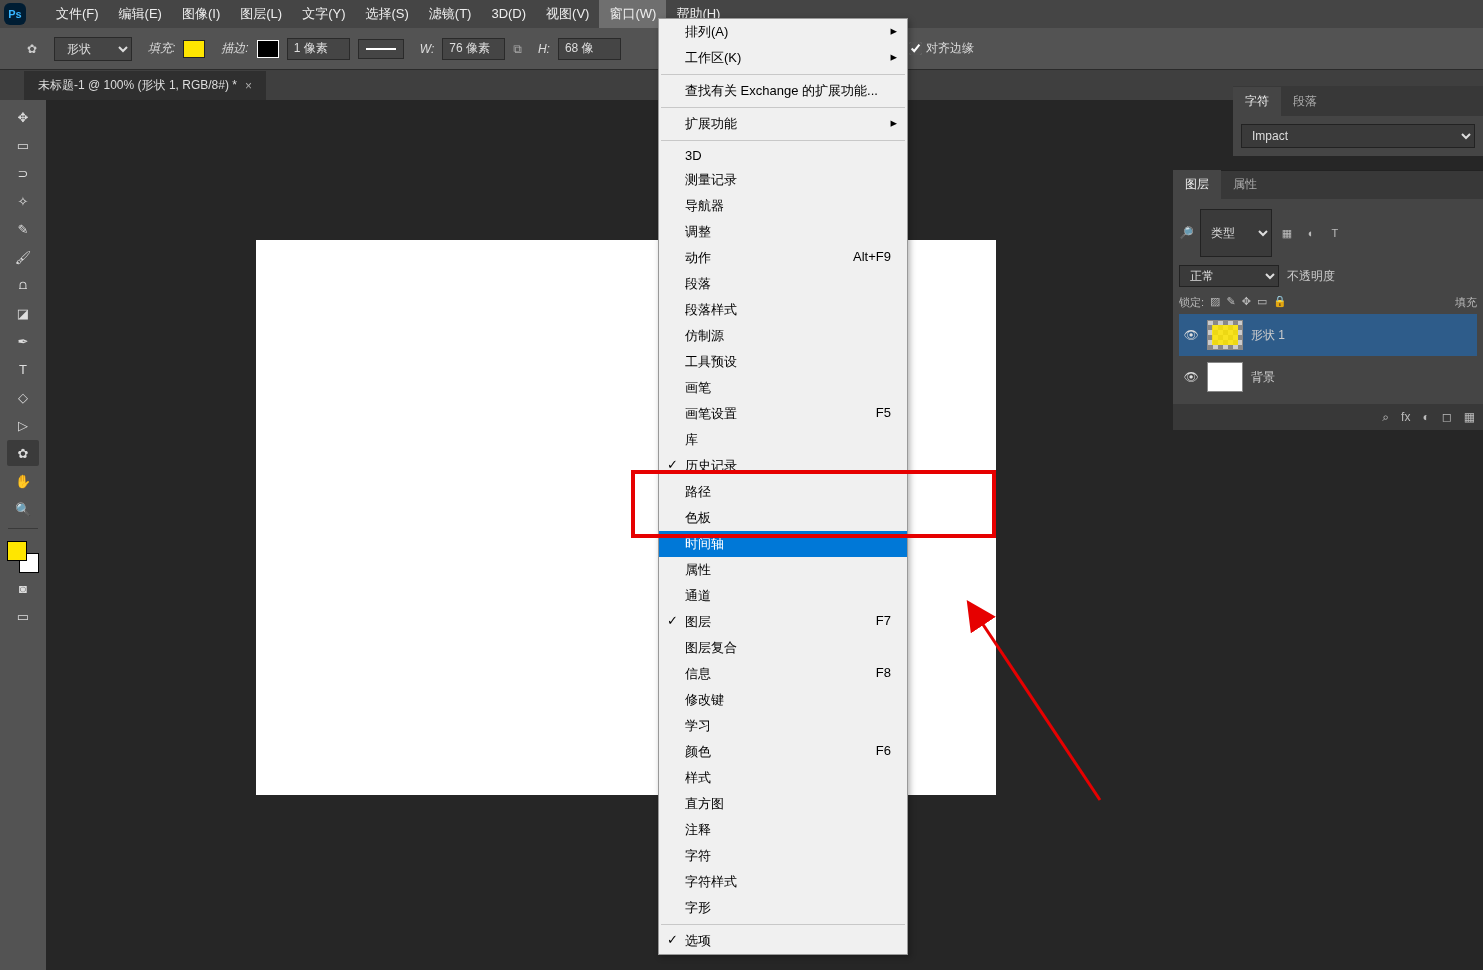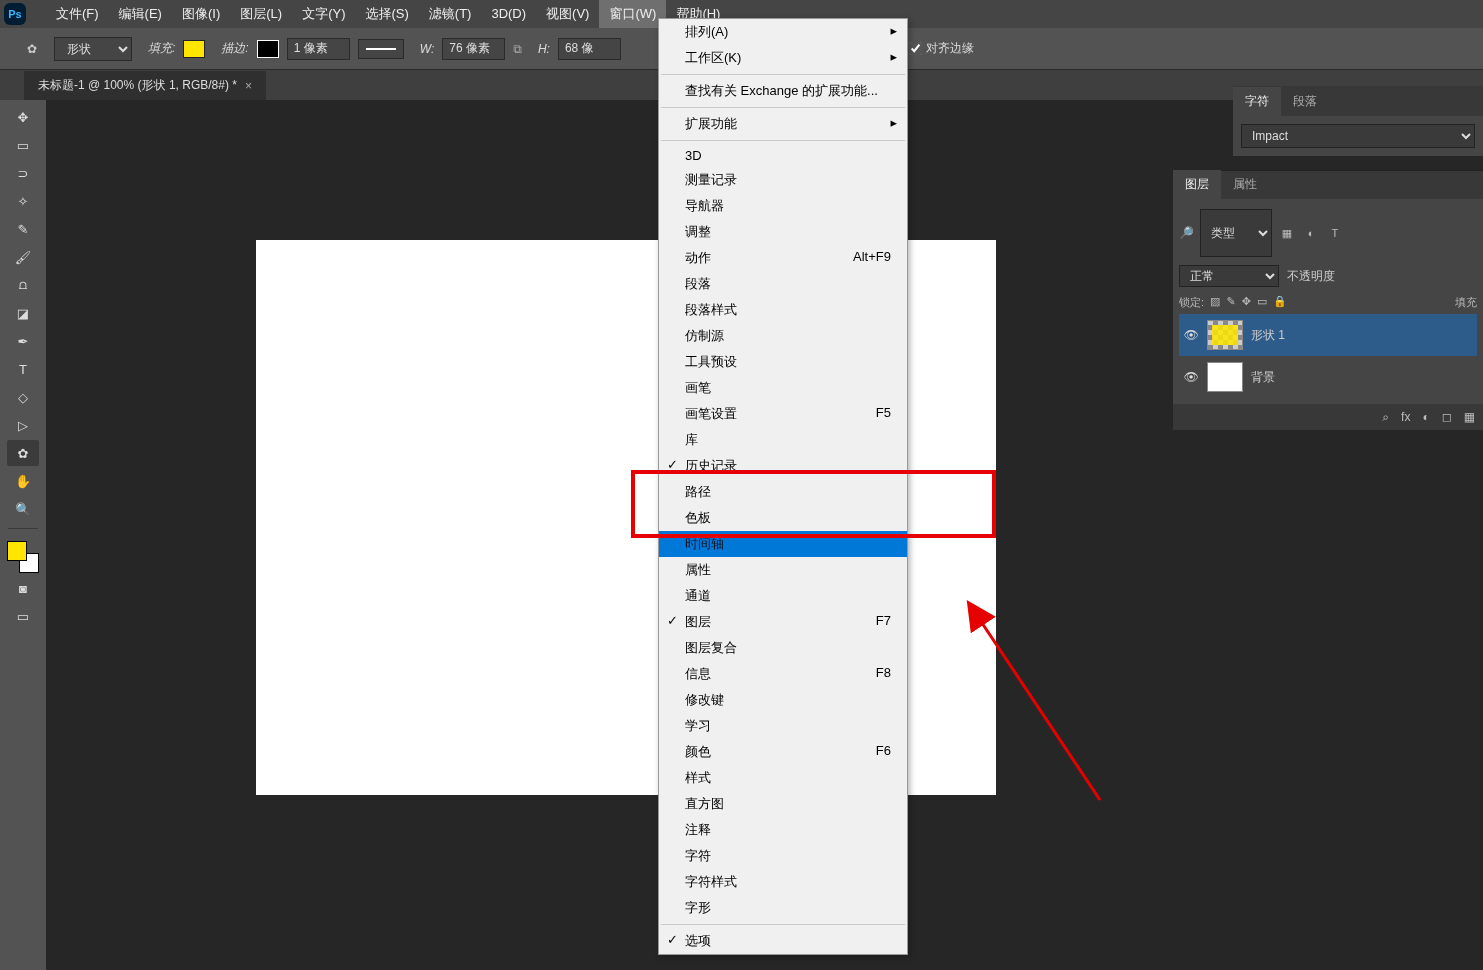--- a/index.html
+++ b/index.html
@@ -44,21 +44,21 @@
   
   
   .canvas-area { flex:1; background:#262626; position:relative; overflow:hidden;}
   .doc-canvas { position:absolute; top:140px; left:210px; width:740px; height:555px; background:#fff; }
   
   
   .dropdown { position:absolute; top:18px; left:658px; width:250px; background:#f0f0f0; border:1px solid #999; box-shadow: 2px 2px 6px rgba(0,0,0,0.3); color:#000; z-index:100; font-size:13px;}
   .menu-item { padding: 4px 26px 4px 26px; position:relative; }
   .menu-item .shortcut { position:absolute; right:16px; }
   .menu-item .arrow { position:absolute; right:10px; }
-  .menu-item.highlighted { background:#0078d7; color:#0f172a; }
+  .menu-item.highlighted { background:#0078d7; color:#ffffff; }
   .menu-item .check { position:absolute; left:8px; }
   .menu-sep { height:1px; background:#c8c8c8; margin: 3px 2px; }
   
   
   .red-box { position:absolute; border: 4px solid #e60000; pointer-events:none; z-index:101;}
   .red-arrow { position:absolute; z-index:102; pointer-events:none;}
   
   
   .rightpanels { position:absolute; top:84px; right:0; width:250px; background:#454545; display:flex; flex-direction:column;}
   .panel-tabs { background:#383838; display:flex; height:30px; align-items:flex-end;}

